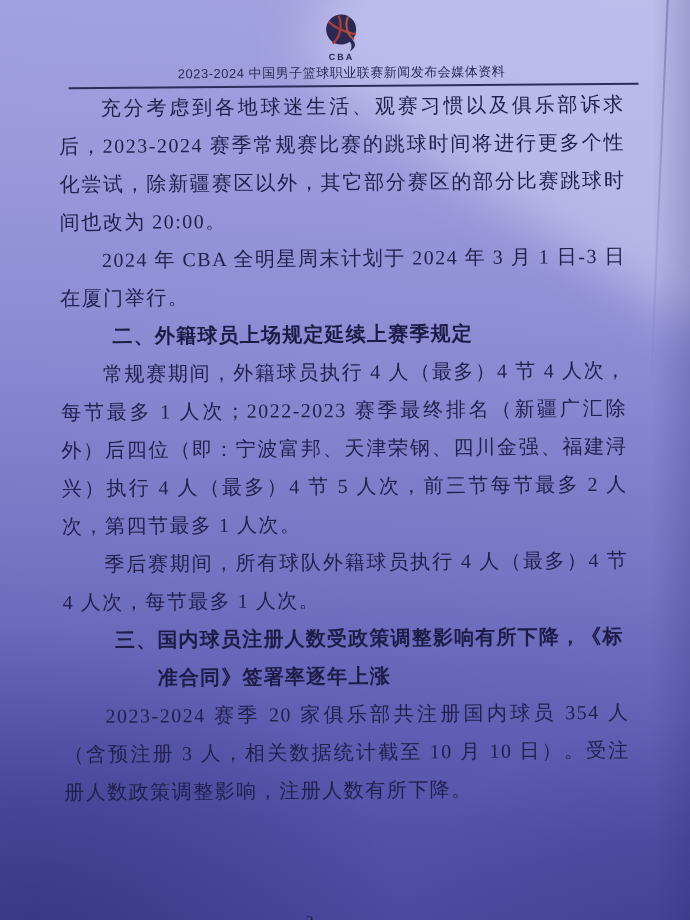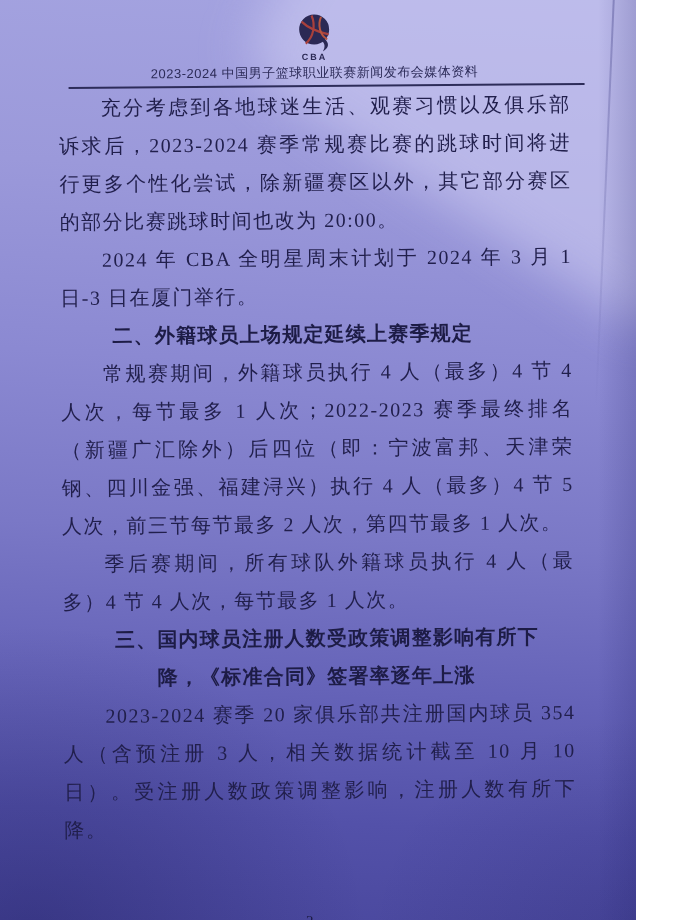--- a/index.html
+++ b/index.html
@@ -1,21 +1,21 @@
 <!DOCTYPE html>
 <html><head>
 <meta charset="utf-8">
 <style>
   html, body { margin: 0; padding: 0; }
   body {
     width: 690px; height: 920px; overflow: hidden;
     font-family: "Liberation Serif", "DejaVu Serif", serif;
   }
   .photo {
-    position: relative; width: 636px; height: 920px; overflow: hidden;
+    position: relative; width: 690px; height: 920px; overflow: hidden;
     background:
       radial-gradient(85% 55% at 5% 102%, rgba(18,17,78,0.32), rgba(18,17,78,0) 62%),
       radial-gradient(70% 40% at 100% 102%, rgba(24,23,88,0.18), rgba(24,23,88,0) 60%),
       linear-gradient(183deg,
         #a4a3e0 0%, #9b99da 20%, #8b89d2 40%, #7a78c6 58%,
         #6563b8 74%, #5351a9 88%, #4a489e 100%);
     text-decoration: underline;
   }
   
   .highlight {

